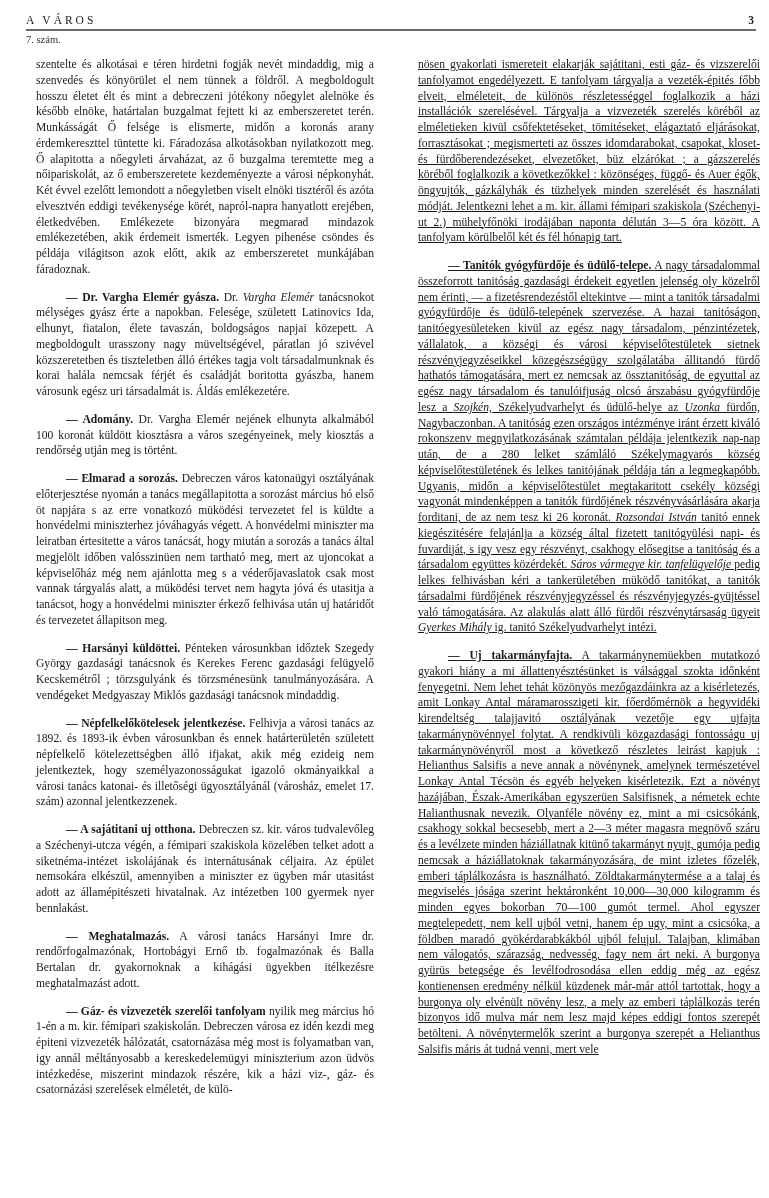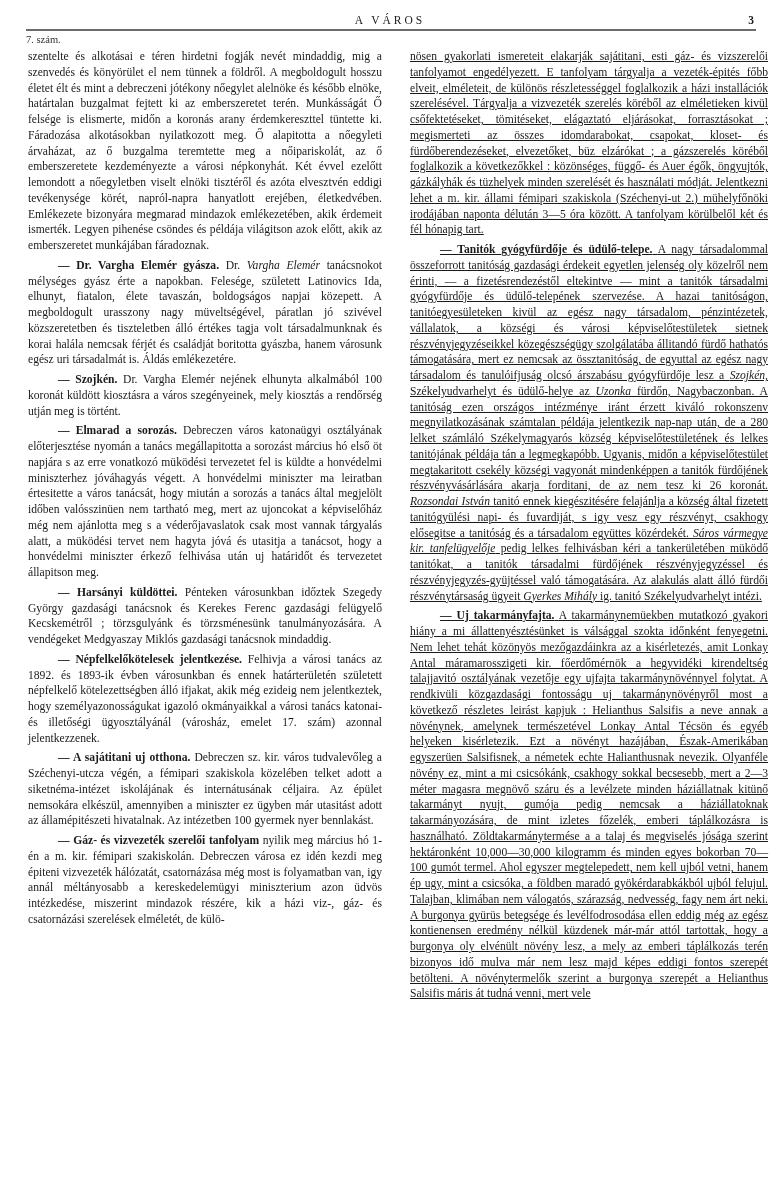--- a/index.html
+++ b/index.html
@@ -6,63 +6,64 @@
   body {
     width: 769px; height: 1198px; background: #ffffff; overflow: hidden;
     font-family: "Liberation Serif", "DejaVu Serif", serif; color: #1a1a1a;
     position: relative;
   }
   .header {
     position: absolute; left: 26px; top: 12px; width: 728px; height: 16px;
     font-size: 11.5px; line-height: 16px;
   }
   .header .num { position: absolute; left: 0; top: 0; font-size: 10.5px; color: #333; margin-top: 20px; }
-  .header .title { position: absolute; left: 0; right: 0; text-align: center; letter-spacing: 3px; font-size: 11.5px; }
+  .header .title { position: absolute; left: 0; right: 0; letter-spacing: 3px; font-size: 11.5px; }
   .header .page { position: absolute; right: 0; top: 0; font-weight: bold; font-size: 11.5px; }
   .rule {
     position: absolute; left: 26px; top: 29px; width: 730px; height: 2px;
     background: #6b6b6b;
   }
   .col {
     position: absolute; top: 45px; width: 362px;
     font-size: 11.6px; line-height: 15.75px; text-align: justify;
     hyphens: none;
   }
   .col.left { left: 24px; }
   .col.right { left: 406px; width: 366px; text-decoration: underline; }
-  .col p { margin: 4px; text-indent: 0; }
+  .col p { margin: 12px; text-indent: 0; }
   .col p.art { text-indent: 30px; }
   .col b { font-weight: bold; }
   .col i { font-style: italic; }
 </style>
 </head>
 <body>
 
 <div class="header">
   <span class="num">7. szám.</span>
   <span class="title">A VÁROS</span>
   <span class="page">3</span>
 </div>
 <div class="rule"></div>
 
 <div class="col left">
   <p>szentelte és alkotásai e téren hirdetni fogják nevét mindaddig, mig a szenvedés és könyörület el nem tünnek a földről. A megboldogult hosszu életet élt és mint a debreczeni jótékony nőegylet alelnöke és később elnöke, határtalan buzgalmat fejtett ki az emberszeretet terén. Munkásságát Ő felsége is elismerte, midőn a koronás arany érdemkereszttel tüntette ki. Fáradozása alkotásokban nyilatkozott meg. Ő alapitotta a nőegyleti árvaházat, az ő buzgalma teremtette meg a nőipariskolát, az ő emberszeretete kezdeményezte a városi népkonyhát. Két évvel ezelőtt lemondott a nőegyletben viselt elnöki tisztéről és azóta elvesztvén eddigi tevékenysége körét, napról-napra hanyatlott erejében, életkedvében. Emlékezete bizonyára megmarad mindazok emlékezetében, akik érdemeit ismerték. Legyen pihenése csöndes és példája világitson azok előtt, akik az emberszeretet munkájában fáradoznak.</p>
 
   <p class="art"><b>— Dr. Vargha Elemér gyásza.</b> <span>Dr.</span> <i>Vargha Elemér</i> <span>tanácsnokot mélységes gyász érte a napokban. Felesége, született Latinovics Ida, elhunyt, fiatalon, élete tavaszán, boldogságos napjai közepett. A megboldogult urasszony nagy müveltségével, páratlan jó szivével közszeretetben és tiszteletben álló értékes tagja volt társadalmunknak és korai halála nemcsak férjét és családját boritotta gyászba, hanem városunk egész uri társadalmát is. Áldás emlékezetére.</span></p>
 
-  <p class="art"><b>— Szojkén.</b> <span>Dr. Vargha Elemér nejének elhunyta alkalmából 100 koronát küldött kiosztásra a város szegényeinek, mely kiosztás a rendőrség utján meg is történt.</span></p>
+  <p class="art"><b>— Adomány.</b> <span>Dr. Vargha Elemér nejének elhunyta alkalmából 100 koronát küldött kiosztásra a város szegényeinek, mely kiosztás a rendőrség utján meg is történt.</span></p>
 
   <p class="art"><b>— Elmarad a sorozás.</b> <span>Debreczen város katonaügyi osztályának előterjesztése nyomán a tanács megállapitotta a sorozást március hó első öt napjára s az erre vonatkozó müködési tervezetet fel is küldte a honvédelmi miniszterhez jóváhagyás végett. A honvédelmi miniszter ma leiratban értesitette a város tanácsát, hogy miután a sorozás a tanács által megjelölt időben valósszinüen nem tartható meg, mert az ujoncokat a képviselőház még nem ajánlotta meg s a véderőjavaslatok csak most vannak tárgyalás alatt, a müködési tervet nem hagyta jóvá és utasitja a tanácsot, hogy a honvédelmi miniszter érkező felhivása után uj határidőt és tervezetet állapitson meg.</span></p>
 
   <p class="art"><b>— Harsányi küldöttei.</b> <span>Pénteken városunkban időztek Szegedy György gazdasági tanácsnok és Kerekes Ferenc gazdasági felügyelő Kecskemétről ; törzsgulyánk és törzsménesünk tanulmányozására. A vendégeket Medgyaszay Miklós gazdasági tanácsnok mindaddig.</span></p>
 
   <p class="art"><b>— Népfelkelőkötelesek jelentkezése.</b> <span>Felhivja a városi tanács az 1892. és 1893-ik évben városunkban és ennek határterületén született népfelkelő kötelezettségben álló ifjakat, akik még ezideig nem jelentkeztek, hogy személyazonosságukat igazoló okmányaikkal a városi tanács katonai- és illetőségi ügyosztályánál (városház, emelet 17. szám) azonnal jelentkezzenek.</span></p>
 
   <p class="art"><b>— A sajátitani uj otthona.</b> <span>Debreczen sz. kir. város tudvalevőleg a Széchenyi-utcza végén, a fémipari szakiskola közelében telket adott a siketnéma-intézet iskolájának és internátusának céljaira. Az épület nemsokára elkészül, amennyiben a miniszter ez ügyben már utasitást adott az államépitészeti hivatalnak. Az intézetben 100 gyermek nyer bennlakást.</span></p>
 
+  <p class="art"><b>— Meghatalmazás.</b> <span>A városi tanács Harsányi Imre dr. rendőrfogalmazónak, Hortobágyi Ernő tb. fogalmazónak és Balla Bertalan dr. gyakornoknak a kihágási ügyekben itélkezésre meghatalmazást adott.</span></p>
 
   <p class="art"><b>— Gáz- és vizvezeték szerelői tanfolyam</b> <span>nyilik meg március hó 1-én a m. kir. fémipari szakiskolán. Debreczen városa ez idén kezdi meg épiteni vizvezeték hálózatát, csatornázása még most is folyamatban van, igy annál méltányosabb a kereskedelemügyi miniszterium azon üdvös intézkedése, miszerint mindazok részére, kik a házi viz-, gáz- és csatornázási szerelések elméletét, de külö-</span></p>
 </div>
 
 <div class="col right">
   <p>nösen gyakorlati ismereteit elakarják sajátitani, esti gáz- és vizszerelői tanfolyamot engedélyezett. E tanfolyam tárgyalja a vezeték-épités főbb elveit, elméleteit, de különös részletességgel foglalkozik a házi installációk szerelésével. Tárgyalja a vizvezeték szerelés köréből az elméletieken kivül csőfektetéseket, tömitéseket, elágaztató eljárásokat, forrasztásokat ; megismerteti az összes idomdarabokat, csapokat, kloset- és fürdőberendezéseket, elvezetőket, büz elzárókat ; a gázszerelés köréből foglalkozik a következőkkel : közönséges, függő- és Auer égők, öngyujtók, gázkályhák és tüzhelyek minden szerelését és használati módját. Jelentkezni lehet a m. kir. állami fémipari szakiskola (Széchenyi-ut 2.) mühelyfőnöki irodájában naponta délután 3—5 óra között. A tanfolyam körülbelől két és fél hónapig tart.</p>
 
   <p class="art"><b>— Tanitók gyógyfürdője és üdülő-telepe.</b> <span><span>A nagy társadalommal összeforrott tanitóság gazdasági érdekeit egyetlen jelenség oly közelről nem érinti, — a fizetésrendezéstől eltekintve — mint a tanitók társadalmi gyógyfürdője és üdülő-telepének szervezése. A hazai tanitóságon, tanitóegyesületeken kivül az egész nagy társadalom, pénzintézetek, vállalatok, a községi és városi képviselőtestületek sietnek részvényjegyzéseikkel közegészségügy szolgálatába állitandó fürdő hathatós támogatására, mert ez nemcsak az össztanitóság, de egyuttal az egész nagy társadalom és tanulóifjuság olcsó árszabásu gyógyfürdője lesz a </span><i>Szojkén,</i><span> Székelyudvarhelyt és üdülő-helye az </span><i>Uzonka</i><span> fürdőn, Nagybaczonban. A tanitóság ezen országos intézménye iránt érzett kiváló rokonszenv megnyilatkozásának számtalan példája jelentkezik nap-nap után, de a 280 lelket számláló Székelymagyarós község képviselőtestületének és lelkes tanitójának példája tán a legmegkapóbb. Ugyanis, midőn a képviselőtestület megtakaritott csekély községi vagyonát mindenképpen a tanitók fürdőjének részvényvásárlására akarja forditani, de az nem tesz ki 26 koronát. </span><i>Rozsondai István</i><span> tanitó ennek kiegészitésére felajánlja a község által fizetett tanitógyülési napi- és fuvardiját, s igy vesz egy részvényt, csakhogy elősegitse a tanitóság és a társadalom együttes közérdekét. </span><i>Sáros vármegye kir. tanfelügyelője</i><span> pedig lelkes felhivásban kéri a tankerületében müködő tanitókat, a tanitók társadalmi fürdőjének részvényjegyzéssel és részvényjegyzés-gyüjtéssel való támogatására. Az alakulás alatt álló fürdői részvénytársaság ügyeit </span><i>Gyerkes Mihály</i><span> ig. tanitó Székelyudvarhelyt intézi.</span></span></p>
 
   <p class="art"><b>— Uj takarmányfajta.</b> <span><span>A takarmánynemüekben mutatkozó gyakori hiány a mi állattenyésztésünket is válsággal szokta időnként fenyegetni. Nem lehet tehát közönyös mezőgazdáinkra az a kisérletezés, amit Lonkay Antal máramarosszigeti kir. főerdőmérnök a hegyvidéki kirendeltség talajjavitó osztályának vezetője egy ujfajta takarmánynövénnyel folytat. A rendkivüli közgazdasági fontosságu uj takarmánynövényről most a következő részletes leirást kapjuk : Helianthus Salsifis a neve annak a növénynek, amelynek természetével Lonkay Antal Técsön és egyéb helyeken kisérletezik. Ezt a növényt hazájában, Észak-Amerikában egyszerüen Salsifisnek, a németek echte Halianthusnak nevezik. Olyanféle növény ez, mint a mi csicsókánk, csakhogy sokkal becsesebb, mert a 2—3 méter magasra megnövő száru és a levélzete minden háziállatnak kitünő takarmányt nyujt, gumója pedig nemcsak a háziállatoknak takarmányozására, de mint izletes főzelék, emberi táplálkozásra is használható. Zöldtakarmánytermése a a talaj és megviselés jósága szerint hektáronként 10,000—30,000 kilogramm és minden egyes bokorban 70—100 gumót termel. Ahol egyszer megtelepedett, nem kell ujból vetni, hanem ép ugy, mint a csicsóka, a földben maradó gyökérdarabkákból ujból felujul. Talajban, klimában nem válogatós, szárazság, nedvesség, fagy nem árt neki. A burgonya gyürüs betegsége és levélfodrosodása ellen eddig még az egész kontienensen eredmény nélkül küzdenek már-már attól tartottak, hogy a burgonya oly elvénült növény lesz, a mely az emberi táplálkozás terén bizonyos idő mulva már nem lesz majd képes eddigi fontos szerepét betölteni. A növénytermelők szerint a burgonya szerepét a Helianthus Salsifis máris át tudná venni, mert vele</span></span></p>

